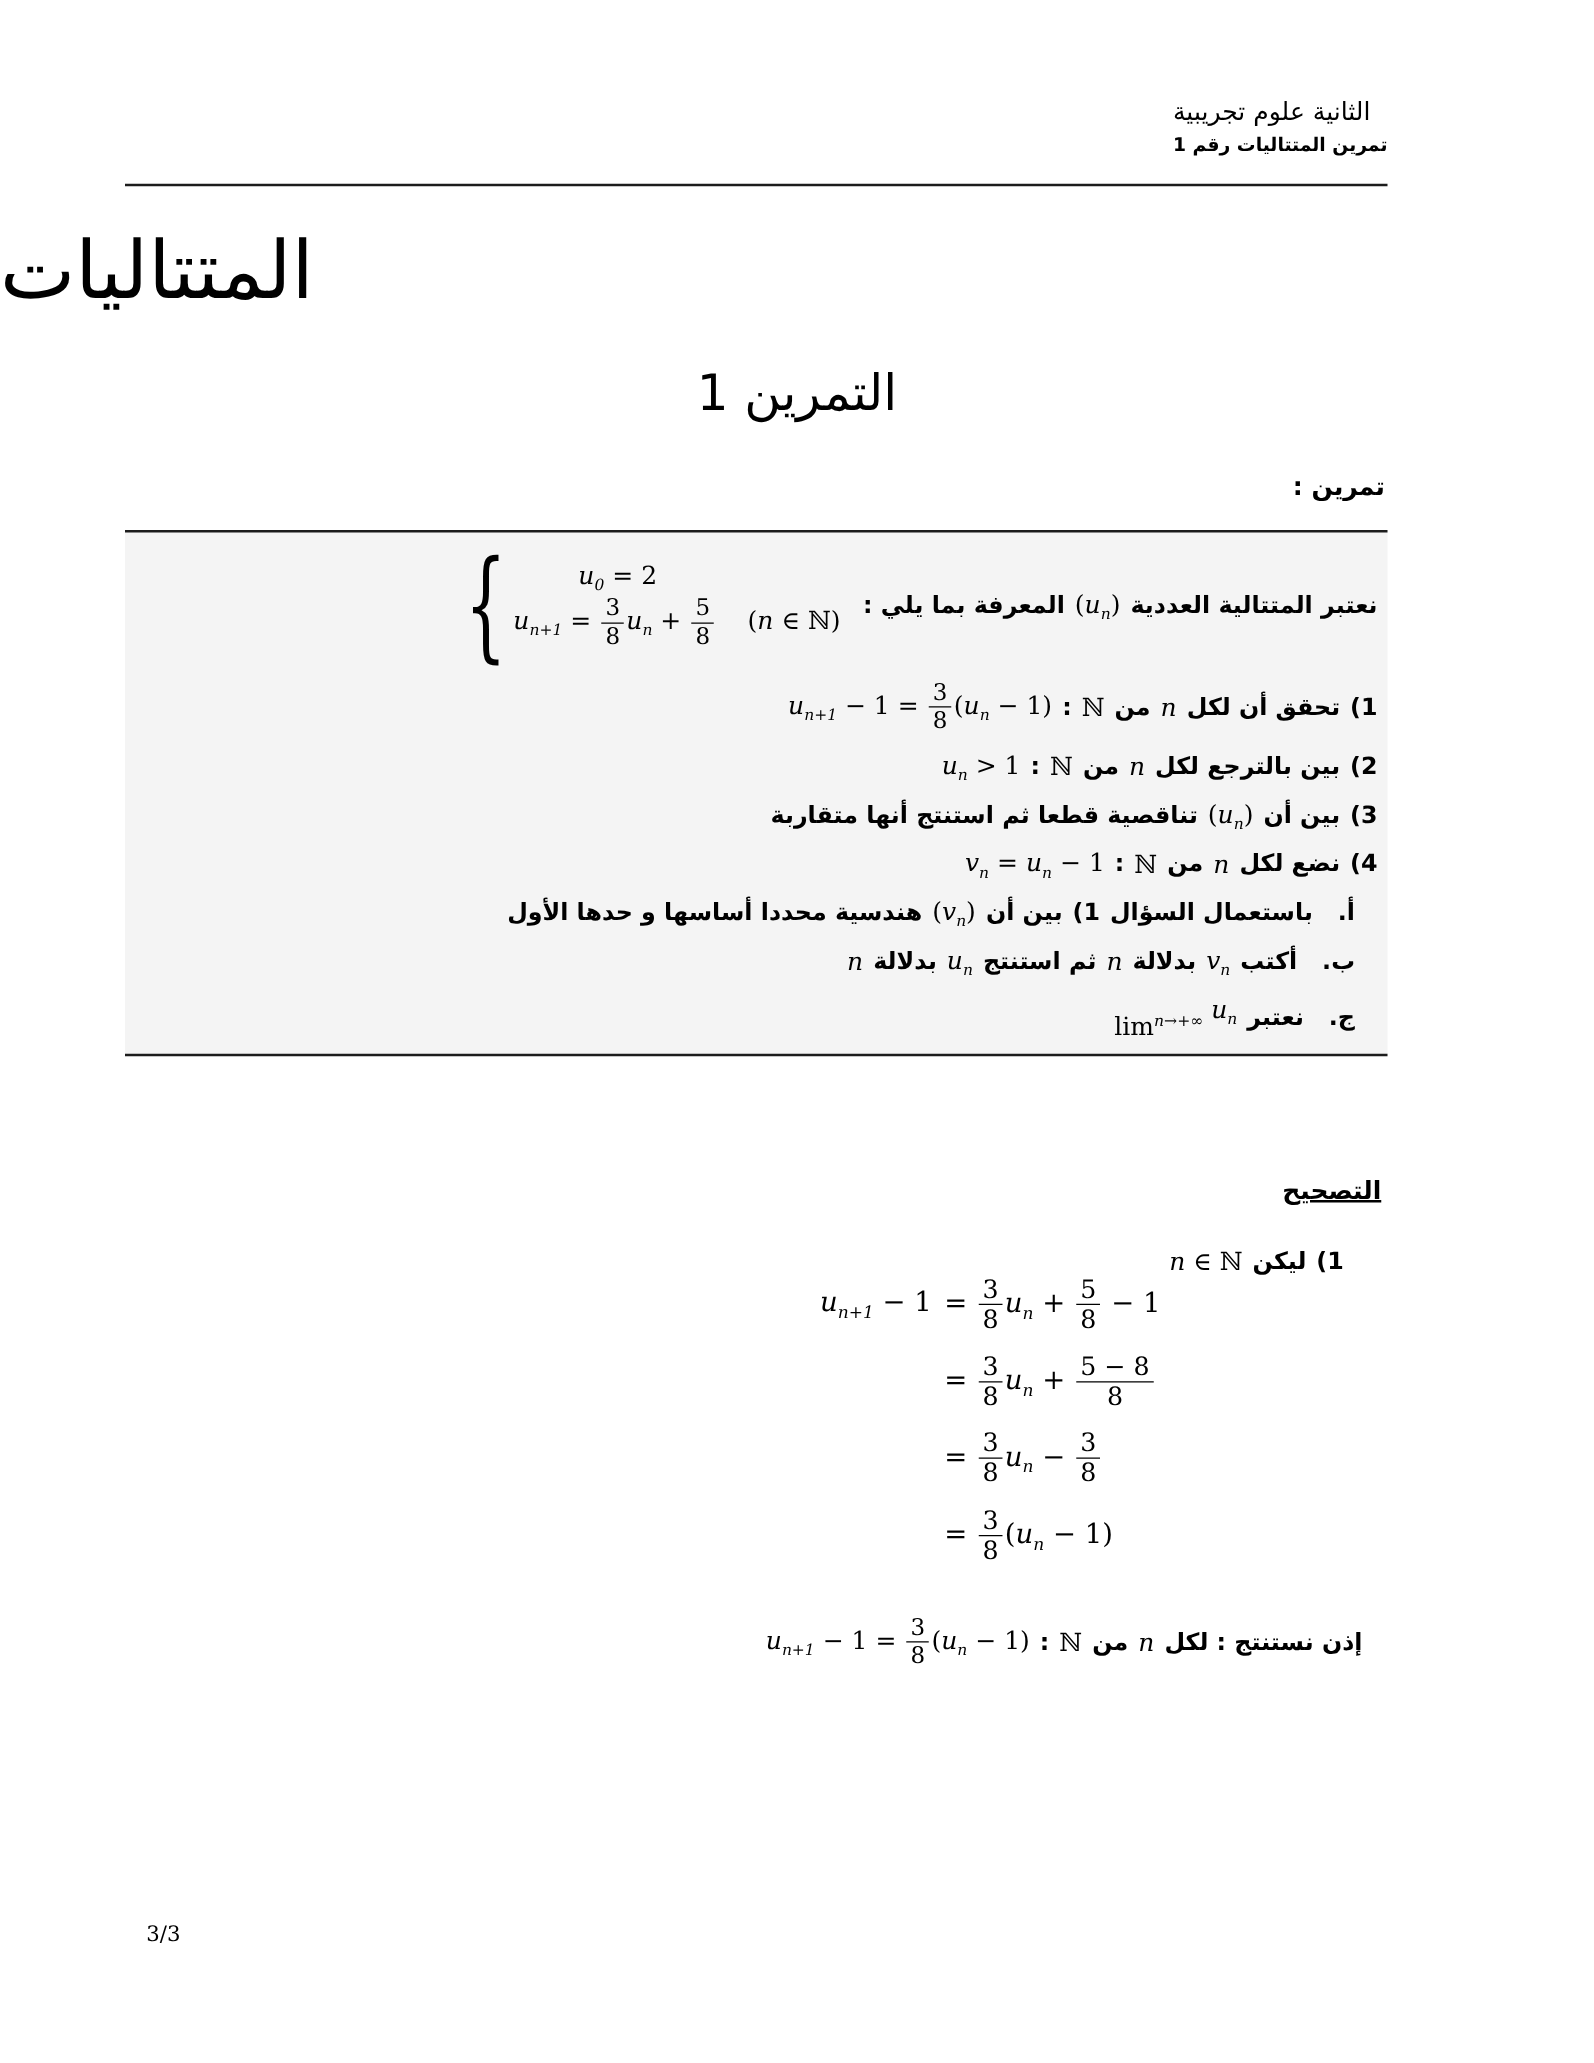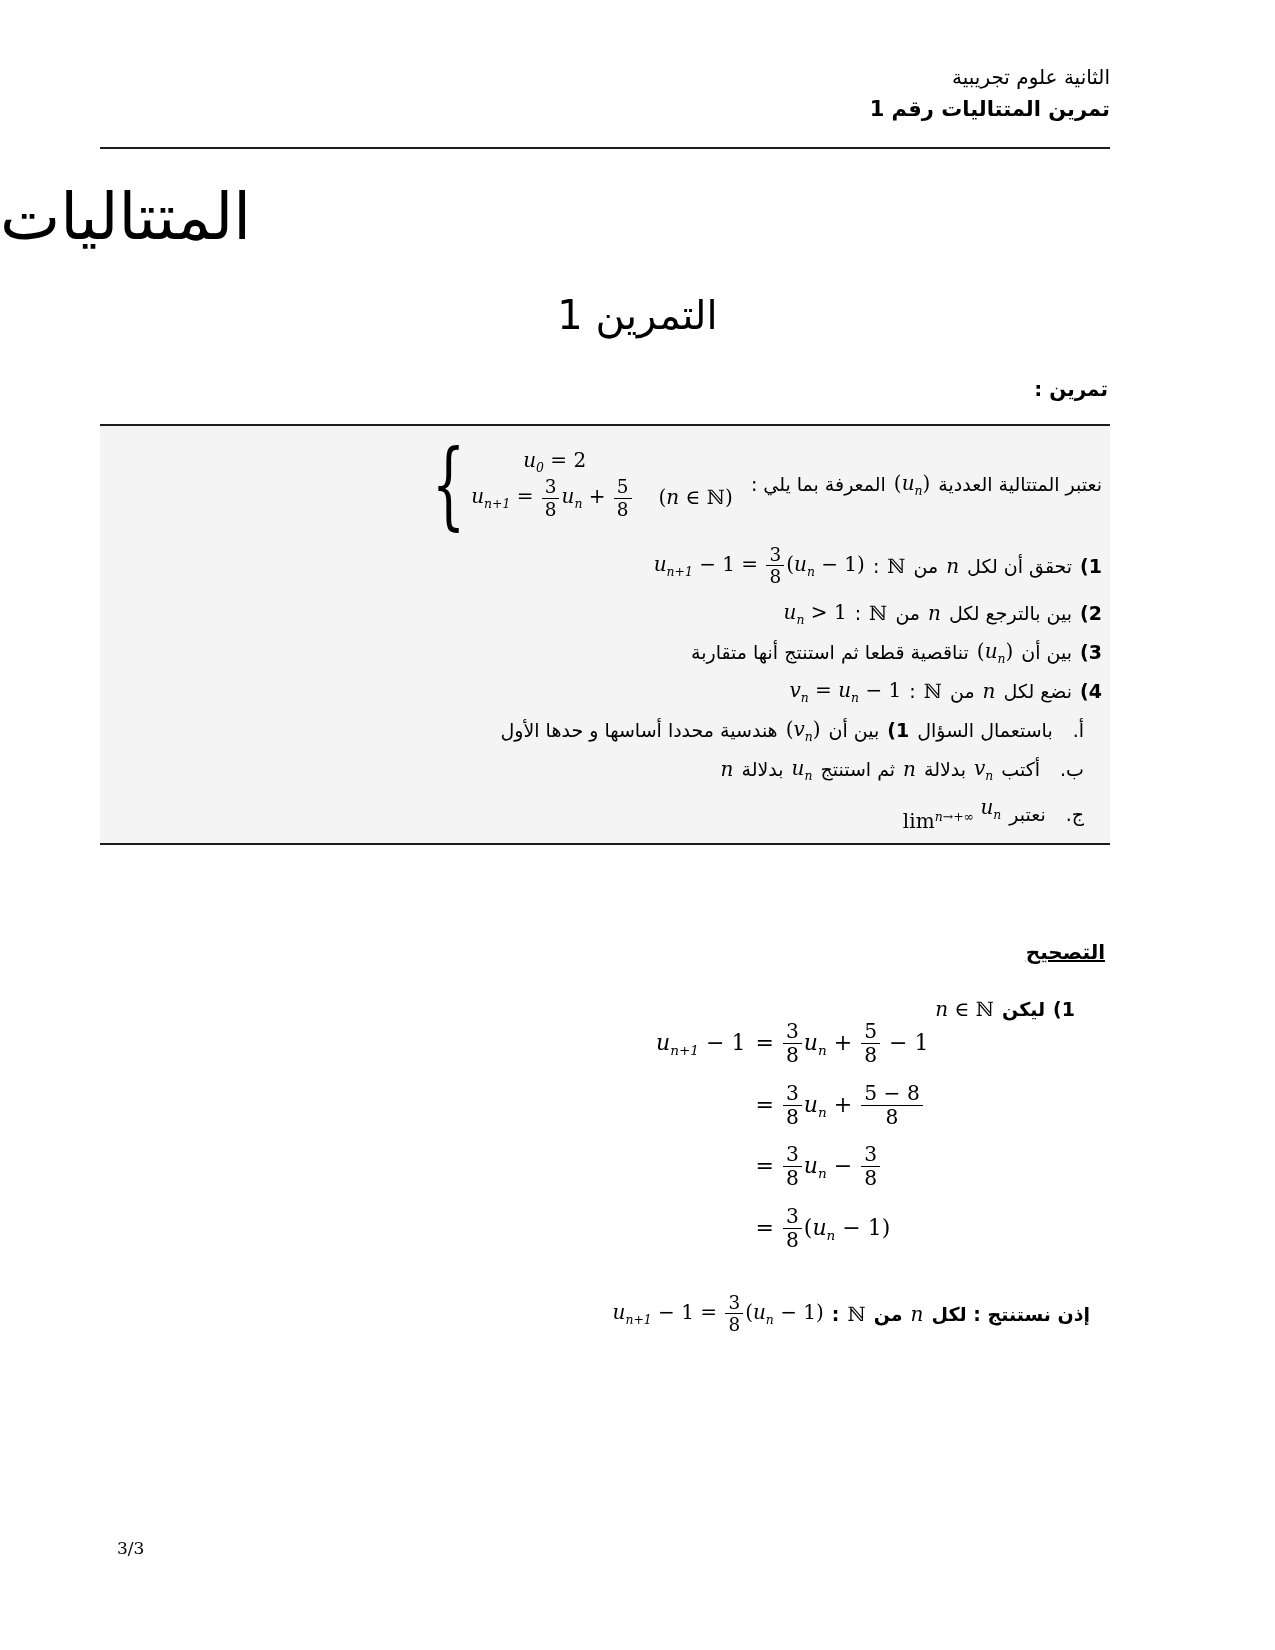--- a/index.html
+++ b/index.html
@@ -1,30 +1,30 @@
 <!DOCTYPE html>
 <html lang="ar"><head>
 <meta charset="utf-8">
 <style>
   *{margin:0;padding:0;box-sizing:border-box}
   html,body{width:1275px;height:1650px}
   body{position:relative;background:#fff;color:#000;font-family:"DejaVu Sans",sans-serif;overflow:hidden}
-  .hdr{position:absolute;top:62px;right:165px;text-align:right;direction:rtl;line-height:1.55}
+  .hdr{position:absolute;top:74px;right:165px;text-align:left;direction:rtl;line-height:1.55}
   .hdr-l1{font-size:20px}
-  .hdr-l2{font-size:21px;font-weight:bold}
+  .hdr-l2{font-size:15px;font-weight:bold}
   .rule{position:absolute;left:100px;width:1010px;border-top:2px solid #1c1c1c}
   .rule-top{top:147px}
   .title{position:absolute;top:180px;left:0;width:100%;text-align:left;font-size:64px;font-weight:400;direction:rtl}
   .subtitle{position:absolute;top:292px;left:0;width:100%;text-align:center;font-size:40px;font-weight:400;direction:rtl}
   .ex-label{position:absolute;top:377px;right:167px;font-size:20px;font-weight:bold;direction:rtl}
   .box{position:absolute;top:424px;left:100px;width:1010px;height:421px;background:#f4f4f4;
        border-top:2px solid #1c1c1c;border-bottom:2px solid #1c1c1c;padding:10px 8px;
        direction:rtl;display:flex;flex-direction:column;justify-content:space-between}
   .row{display:flex;direction:rtl;align-items:center;gap:8px;font-size:19px}
-  .row b{font-weight:normal}
+  .row b{font-weight:bold}
   .qnum{direction:ltr;unicode-bidi:isolate;font-weight:bold}
   .sublabel{margin-left:12px}
   .indent{padding-right:18px}
   .m{direction:ltr;unicode-bidi:isolate;display:inline-block;font-family:"DejaVu Serif",serif;
      font-size:20px;white-space:nowrap;font-weight:normal}
   .m i{font-style:italic}
   .m sub,.deriv sub{font-style:italic;font-size:0.62em}
   .fr{display:inline-flex;flex-direction:column;text-align:center;vertical-align:middle;
       line-height:1.15;font-size:0.92em;margin:0 2px}
   .fn{border-bottom:1.4px solid #000;padding:0 3px}

